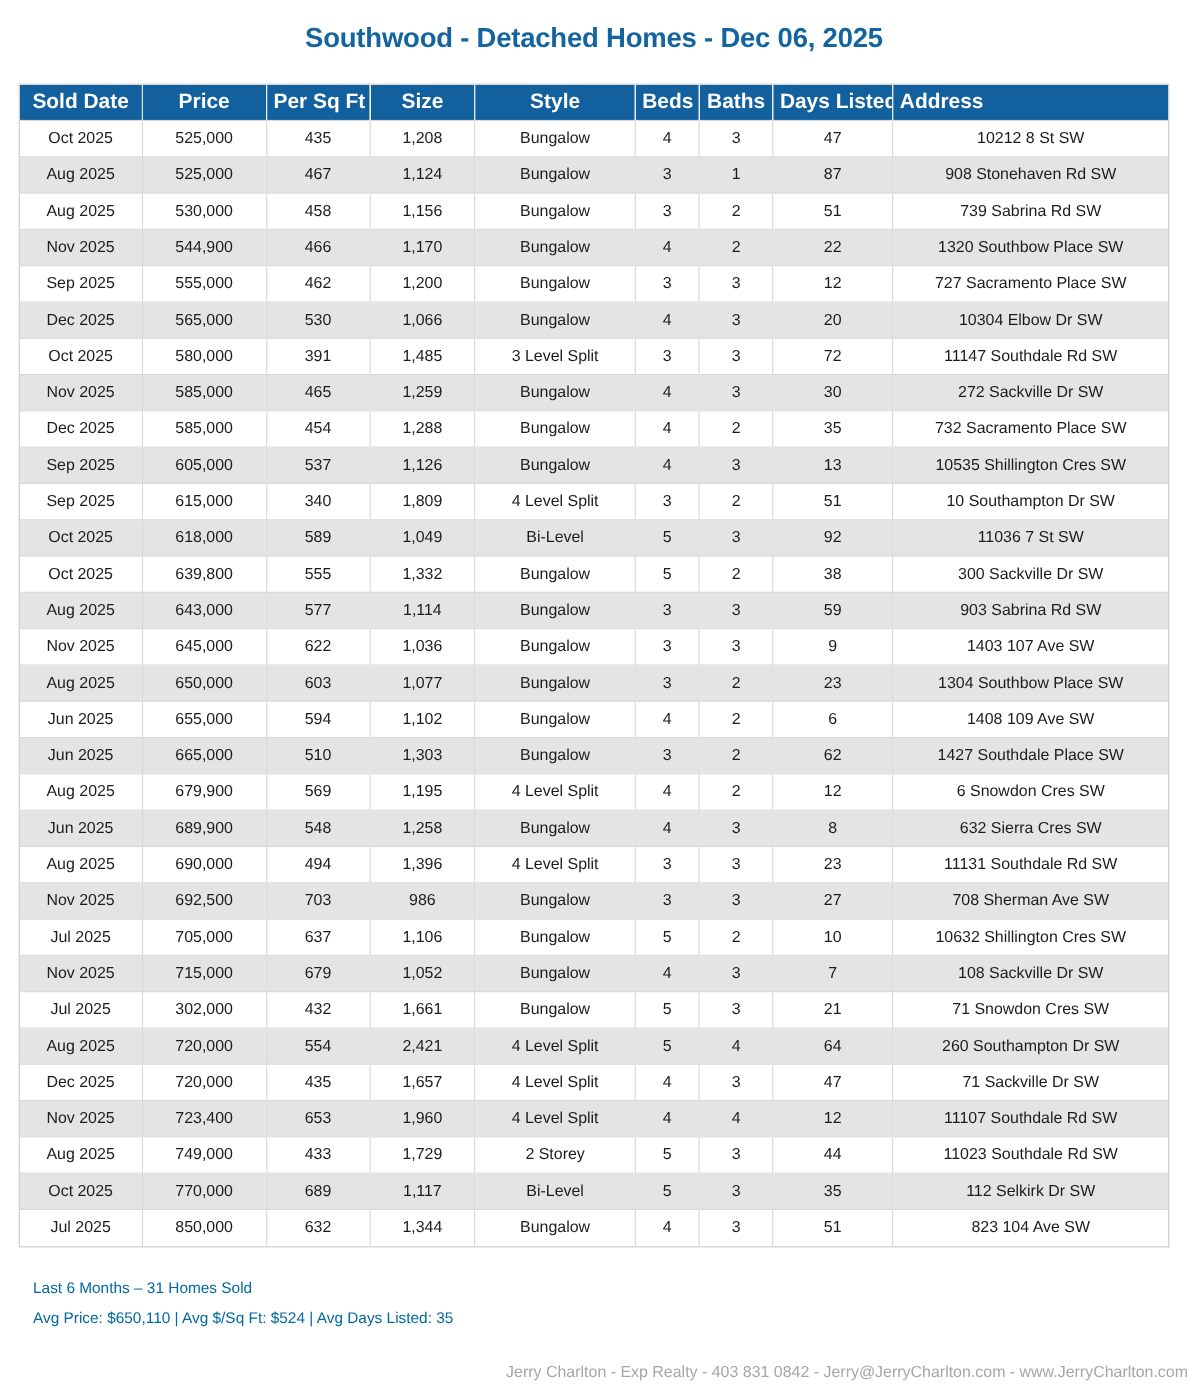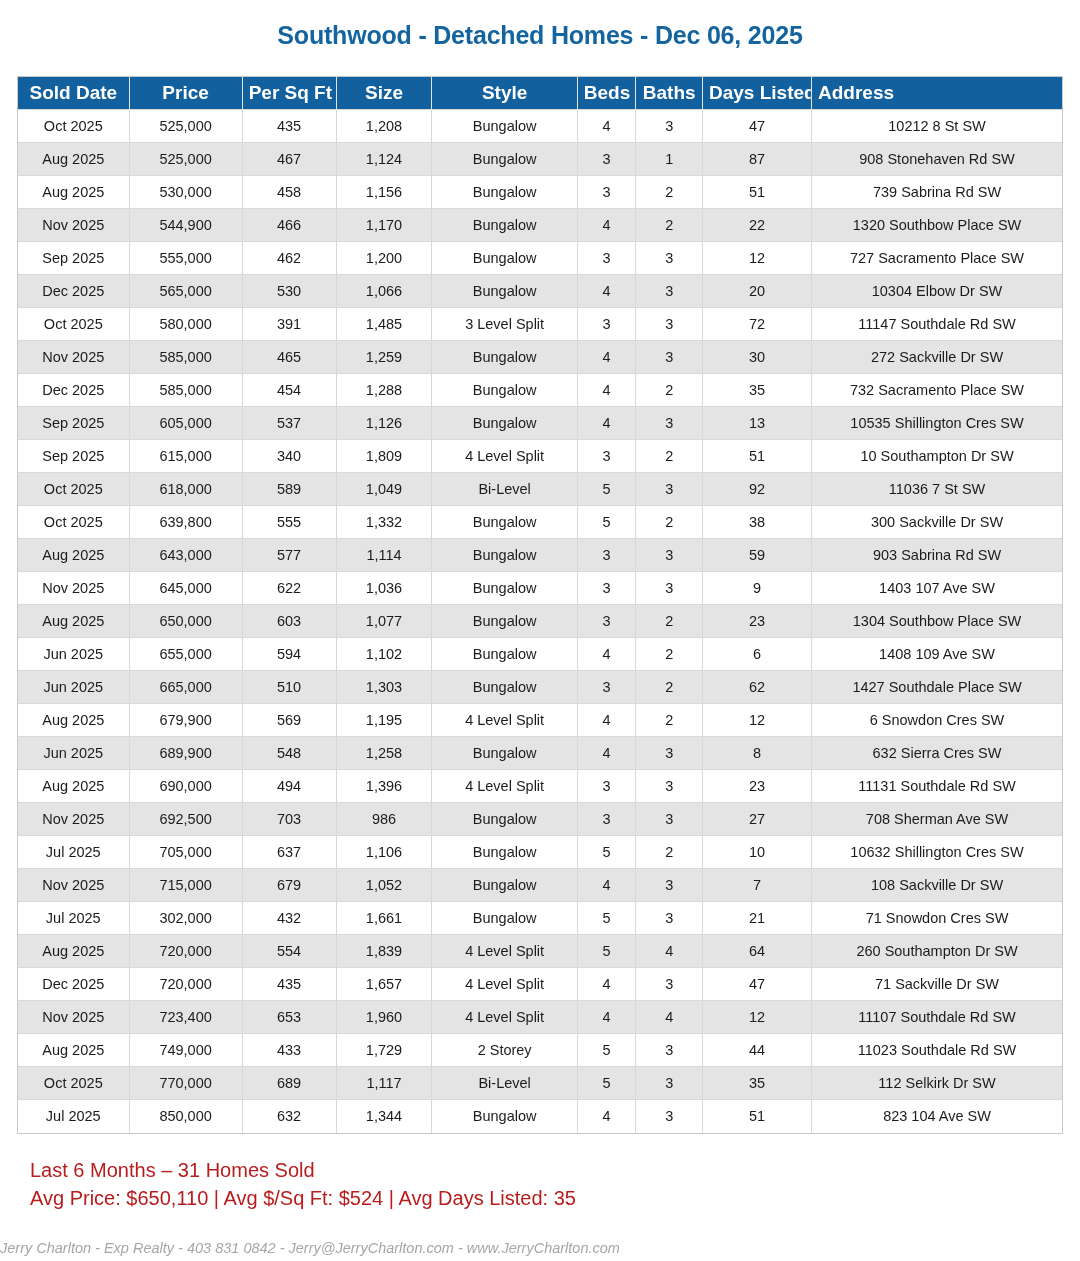--- a/index.html
+++ b/index.html
@@ -83,32 +83,31 @@
   .c-psf    { width: 93px; }
   .c-size   { width: 95px; }
   .c-style  { width: 144px; }
   .c-beds   { width: 58px; margin-top: 32px; }
   .c-baths  { width: 66px; }
   .c-days   { width: 108px; }
   .c-addr   { width: 248px; }
   th.c-addr, td.c-addr { text-align: left; padding-left: 9px; }
   .summary {
     margin: 22px 0 0 30px;
-    font-size: 20px;
-    color: #b91c1c;
+    font-size: 14px;
+    color: #0369a1;
     line-height: 28px;
     font-family: "Liberation Sans", sans-serif;
   }
   .attribution {
     margin-top: 28px;
-    text-align: left;
+    text-align: right;
     font-size: 14.5px;
     color: #a6a6a6;
     font-family: "Liberation Sans", sans-serif;
-    font-style: italic;
   }
 </style>
 </head>
 <body>
 
 <div class="page">
 
   <div class="title">Southwood - Detached Homes - Dec 06, 2025</div>
 
   <div class="table-wrap">
@@ -399,21 +398,21 @@
             <td class="c-style">Bungalow</td>
             <td class="c-beds">5</td>
             <td class="c-baths">3</td>
             <td class="c-days">21</td>
             <td class="c-addr">71 Snowdon Cres SW</td>
           </tr>
           <tr>
             <td class="c-date">Aug 2025</td>
             <td class="c-price">720,000</td>
             <td class="c-psf">554</td>
-            <td class="c-size">1,839</td>
+            <td class="c-size">2,421</td>
             <td class="c-style">4 Level Split</td>
             <td class="c-beds">5</td>
             <td class="c-baths">4</td>
             <td class="c-days">64</td>
             <td class="c-addr">260 Southampton Dr SW</td>
           </tr>
           <tr>
             <td class="c-date">Dec 2025</td>
             <td class="c-price">720,000</td>
             <td class="c-psf">435</td>

